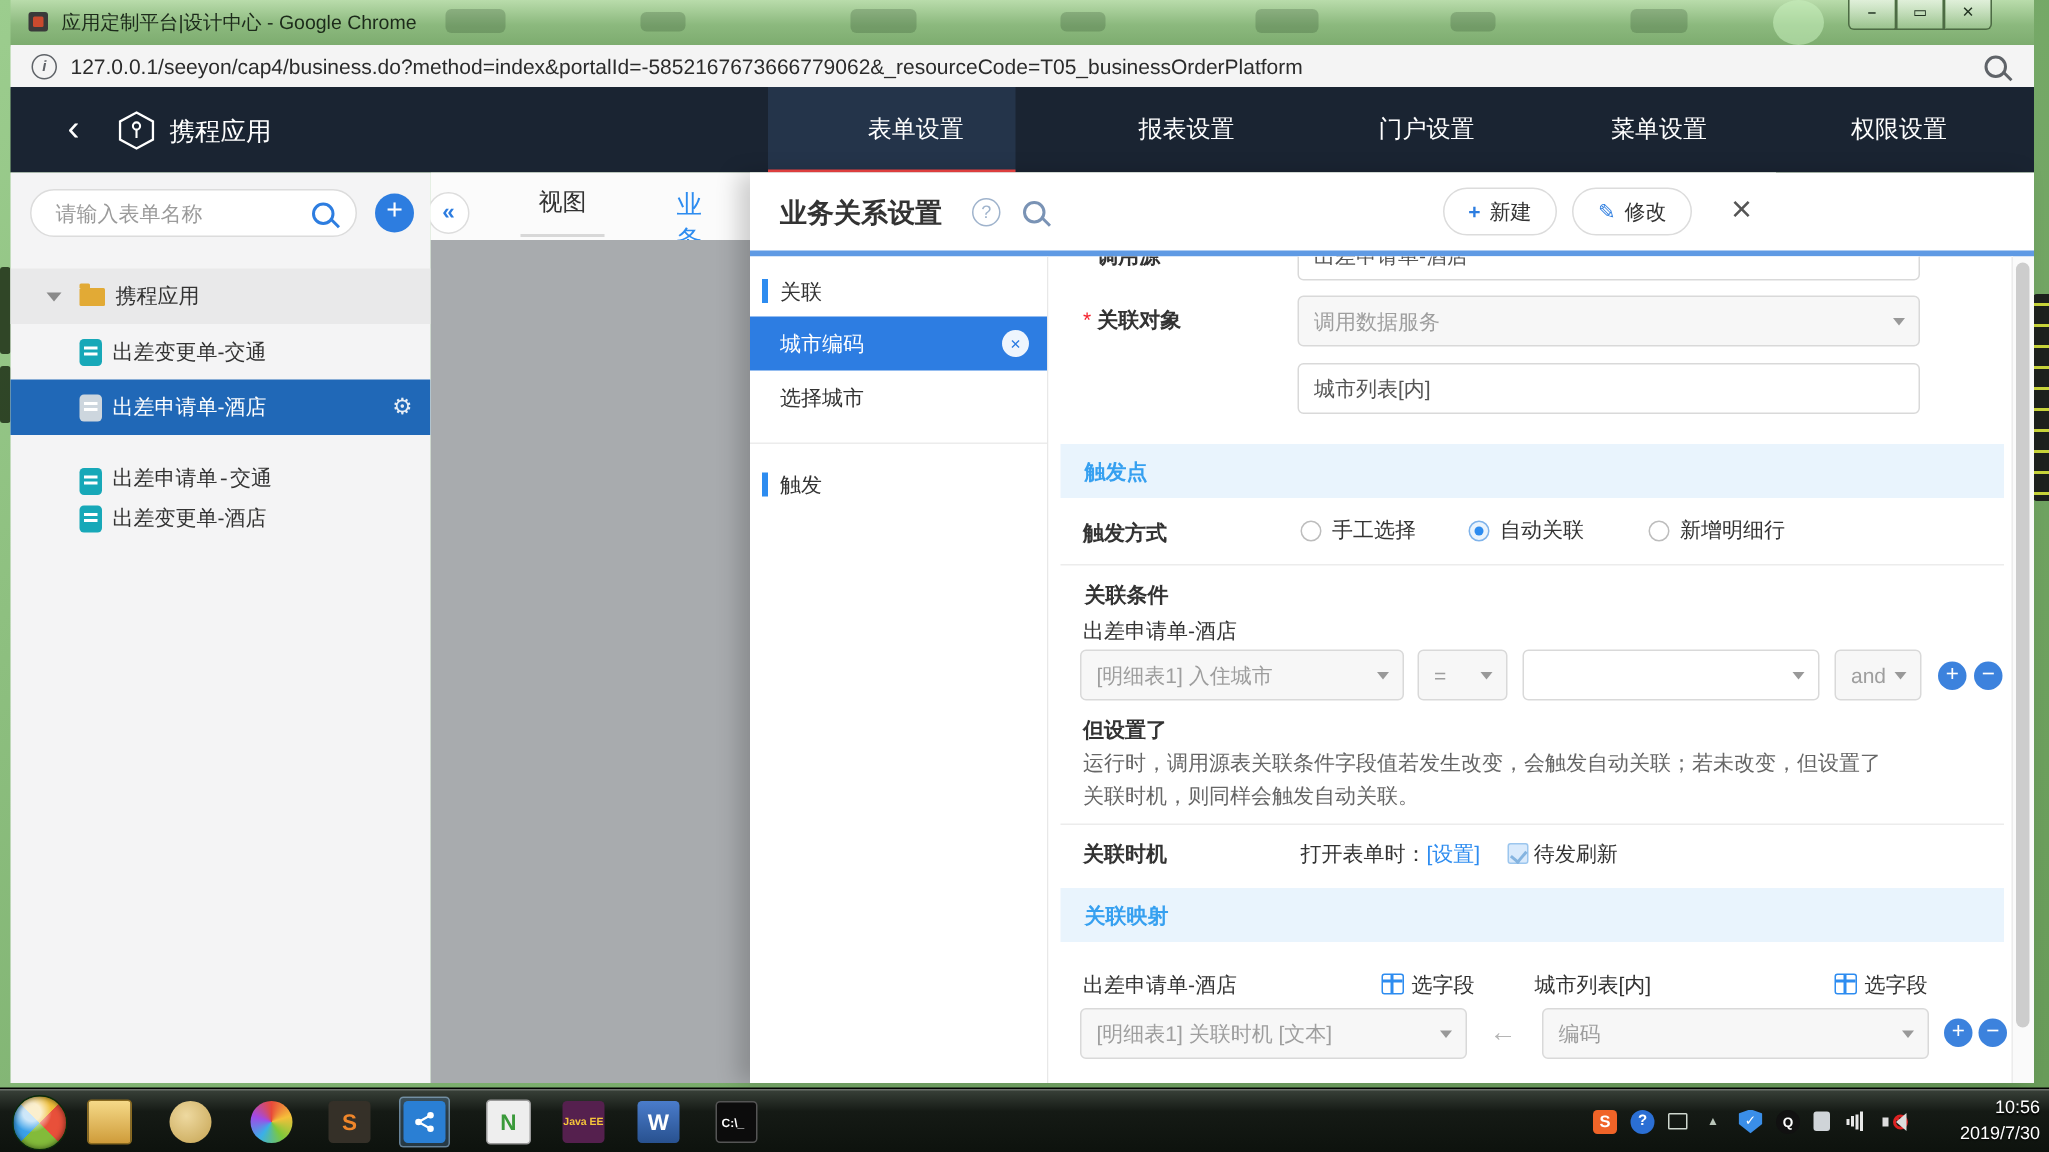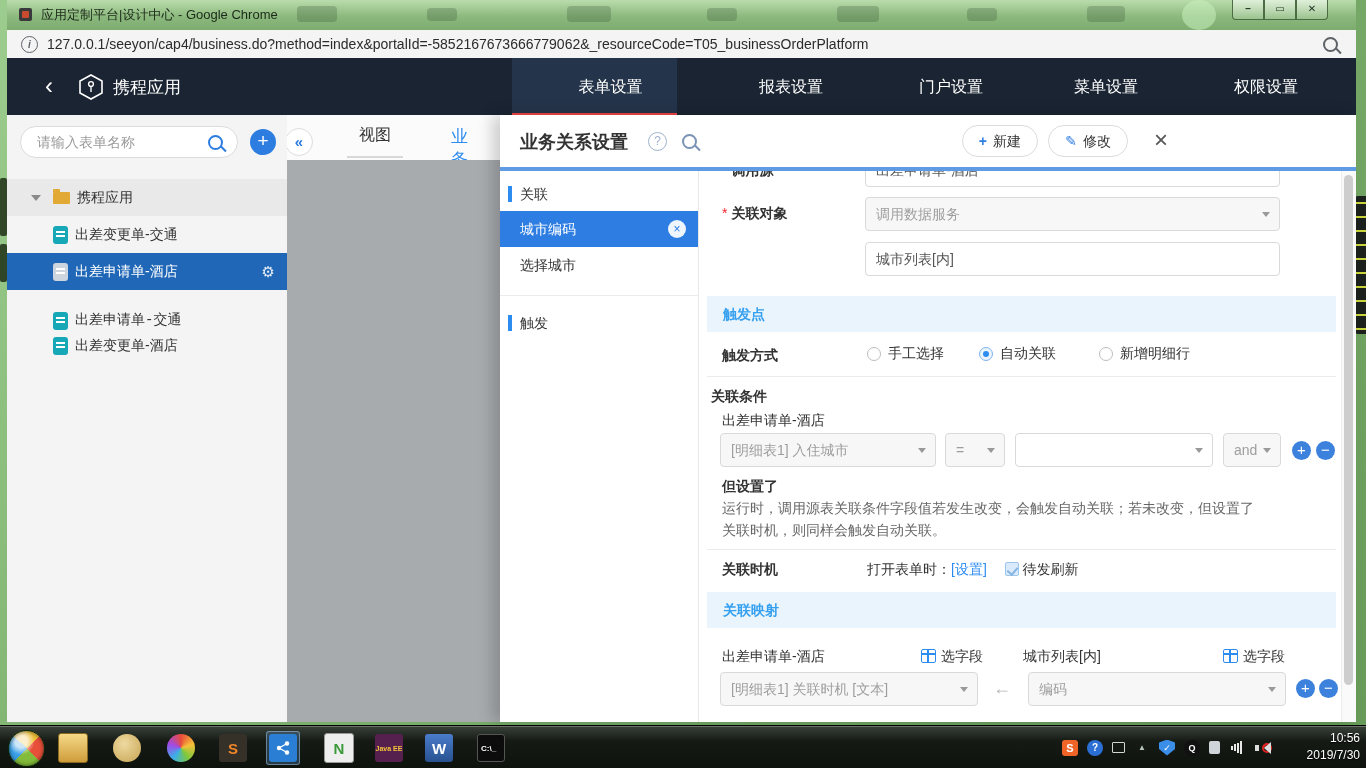--- a/index.html
+++ b/index.html
@@ -267,21 +267,21 @@
         <span class="rdot"></span>
           <span>自动关联</span>
       </div>
       <div class="radio" style="position:absolute;left:400px;top:174px;">
         <span class="rdot"></span>
           <span>新增明细行</span>
       </div>
 
       <div class="h-div" style="top:205px;"></div>
 
-      <div class="f-label" style="left:12px;top:217px;">关联条件</div>
+      <div class="f-label" style="left:24px;top:217px;">关联条件</div>
       <div class="plain-txt" style="left:23px;top:241px;">出差申请单-酒店</div>
       <div class="sel" style="left:21px;top:262px;width:216px;">[明细表1] 入住城市</div>
       <div class="sel" style="left:246px;top:262px;width:60px;">=</div>
       <div class="sel white" style="left:316px;top:262px;width:198px;"></div>
       <div class="sel" style="left:524px;top:262px;width:58px;">and</div>
       <div class="pm" style="left:593px;top:270px;">+</div>
       <div class="pm" style="left:617px;top:270px;">−</div>
 
       <div class="f-label" style="left:23px;top:307px;">但设置了</div>
       <div class="grey-txt" style="left:23px;top:329px;">运行时，调用源表关联条件字段值若发生改变，会触发自动关联；若未改变，但设置了</div>

